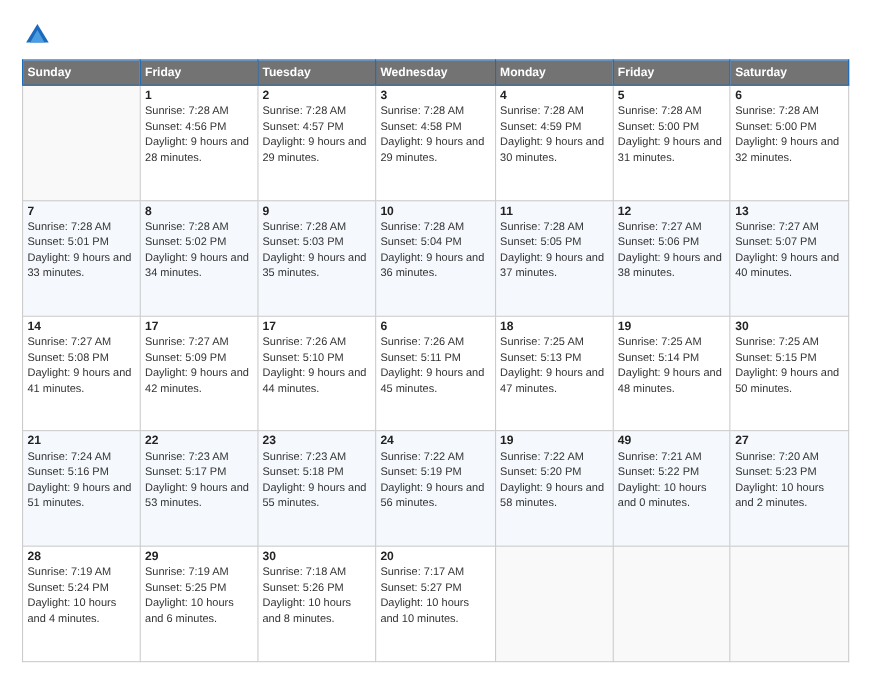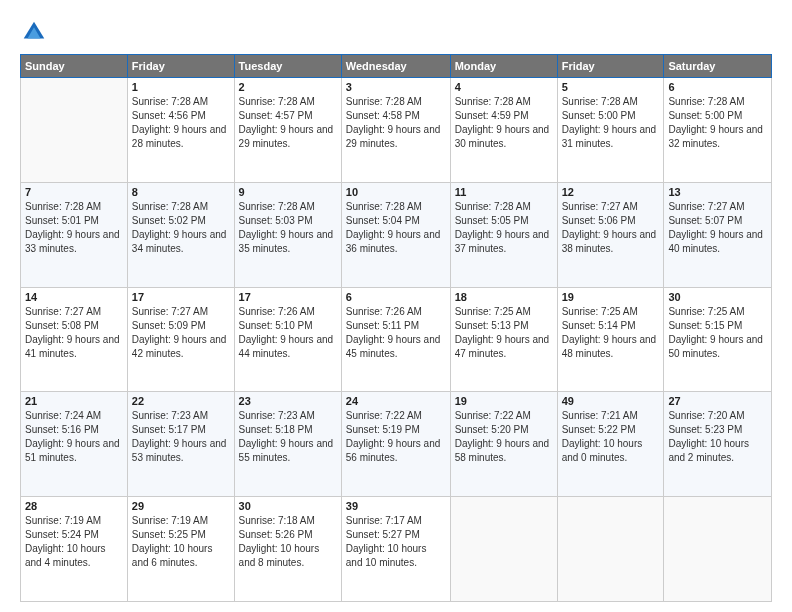--- a/index.html
+++ b/index.html
@@ -269,21 +269,21 @@
             </td>
             <td>
               <div class="day-num">29</div>
               <div class="day-info">Sunrise: 7:19 AM<br>Sunset: 5:25 PM<br>Daylight: 10 hours and 6 minutes.</div>
             </td>
             <td>
               <div class="day-num">30</div>
               <div class="day-info">Sunrise: 7:18 AM<br>Sunset: 5:26 PM<br>Daylight: 10 hours and 8 minutes.</div>
             </td>
             <td>
-              <div class="day-num">39</div>
+              <div class="day-num">20</div>
               <div class="day-info">Sunrise: 7:17 AM<br>Sunset: 5:27 PM<br>Daylight: 10 hours and 10 minutes.</div>
             </td>
             <td class="empty"></td>
             <td class="empty"></td>
             <td class="empty"></td>
           </tr>
         </tbody>
     </table>
   </div>
 </div>

